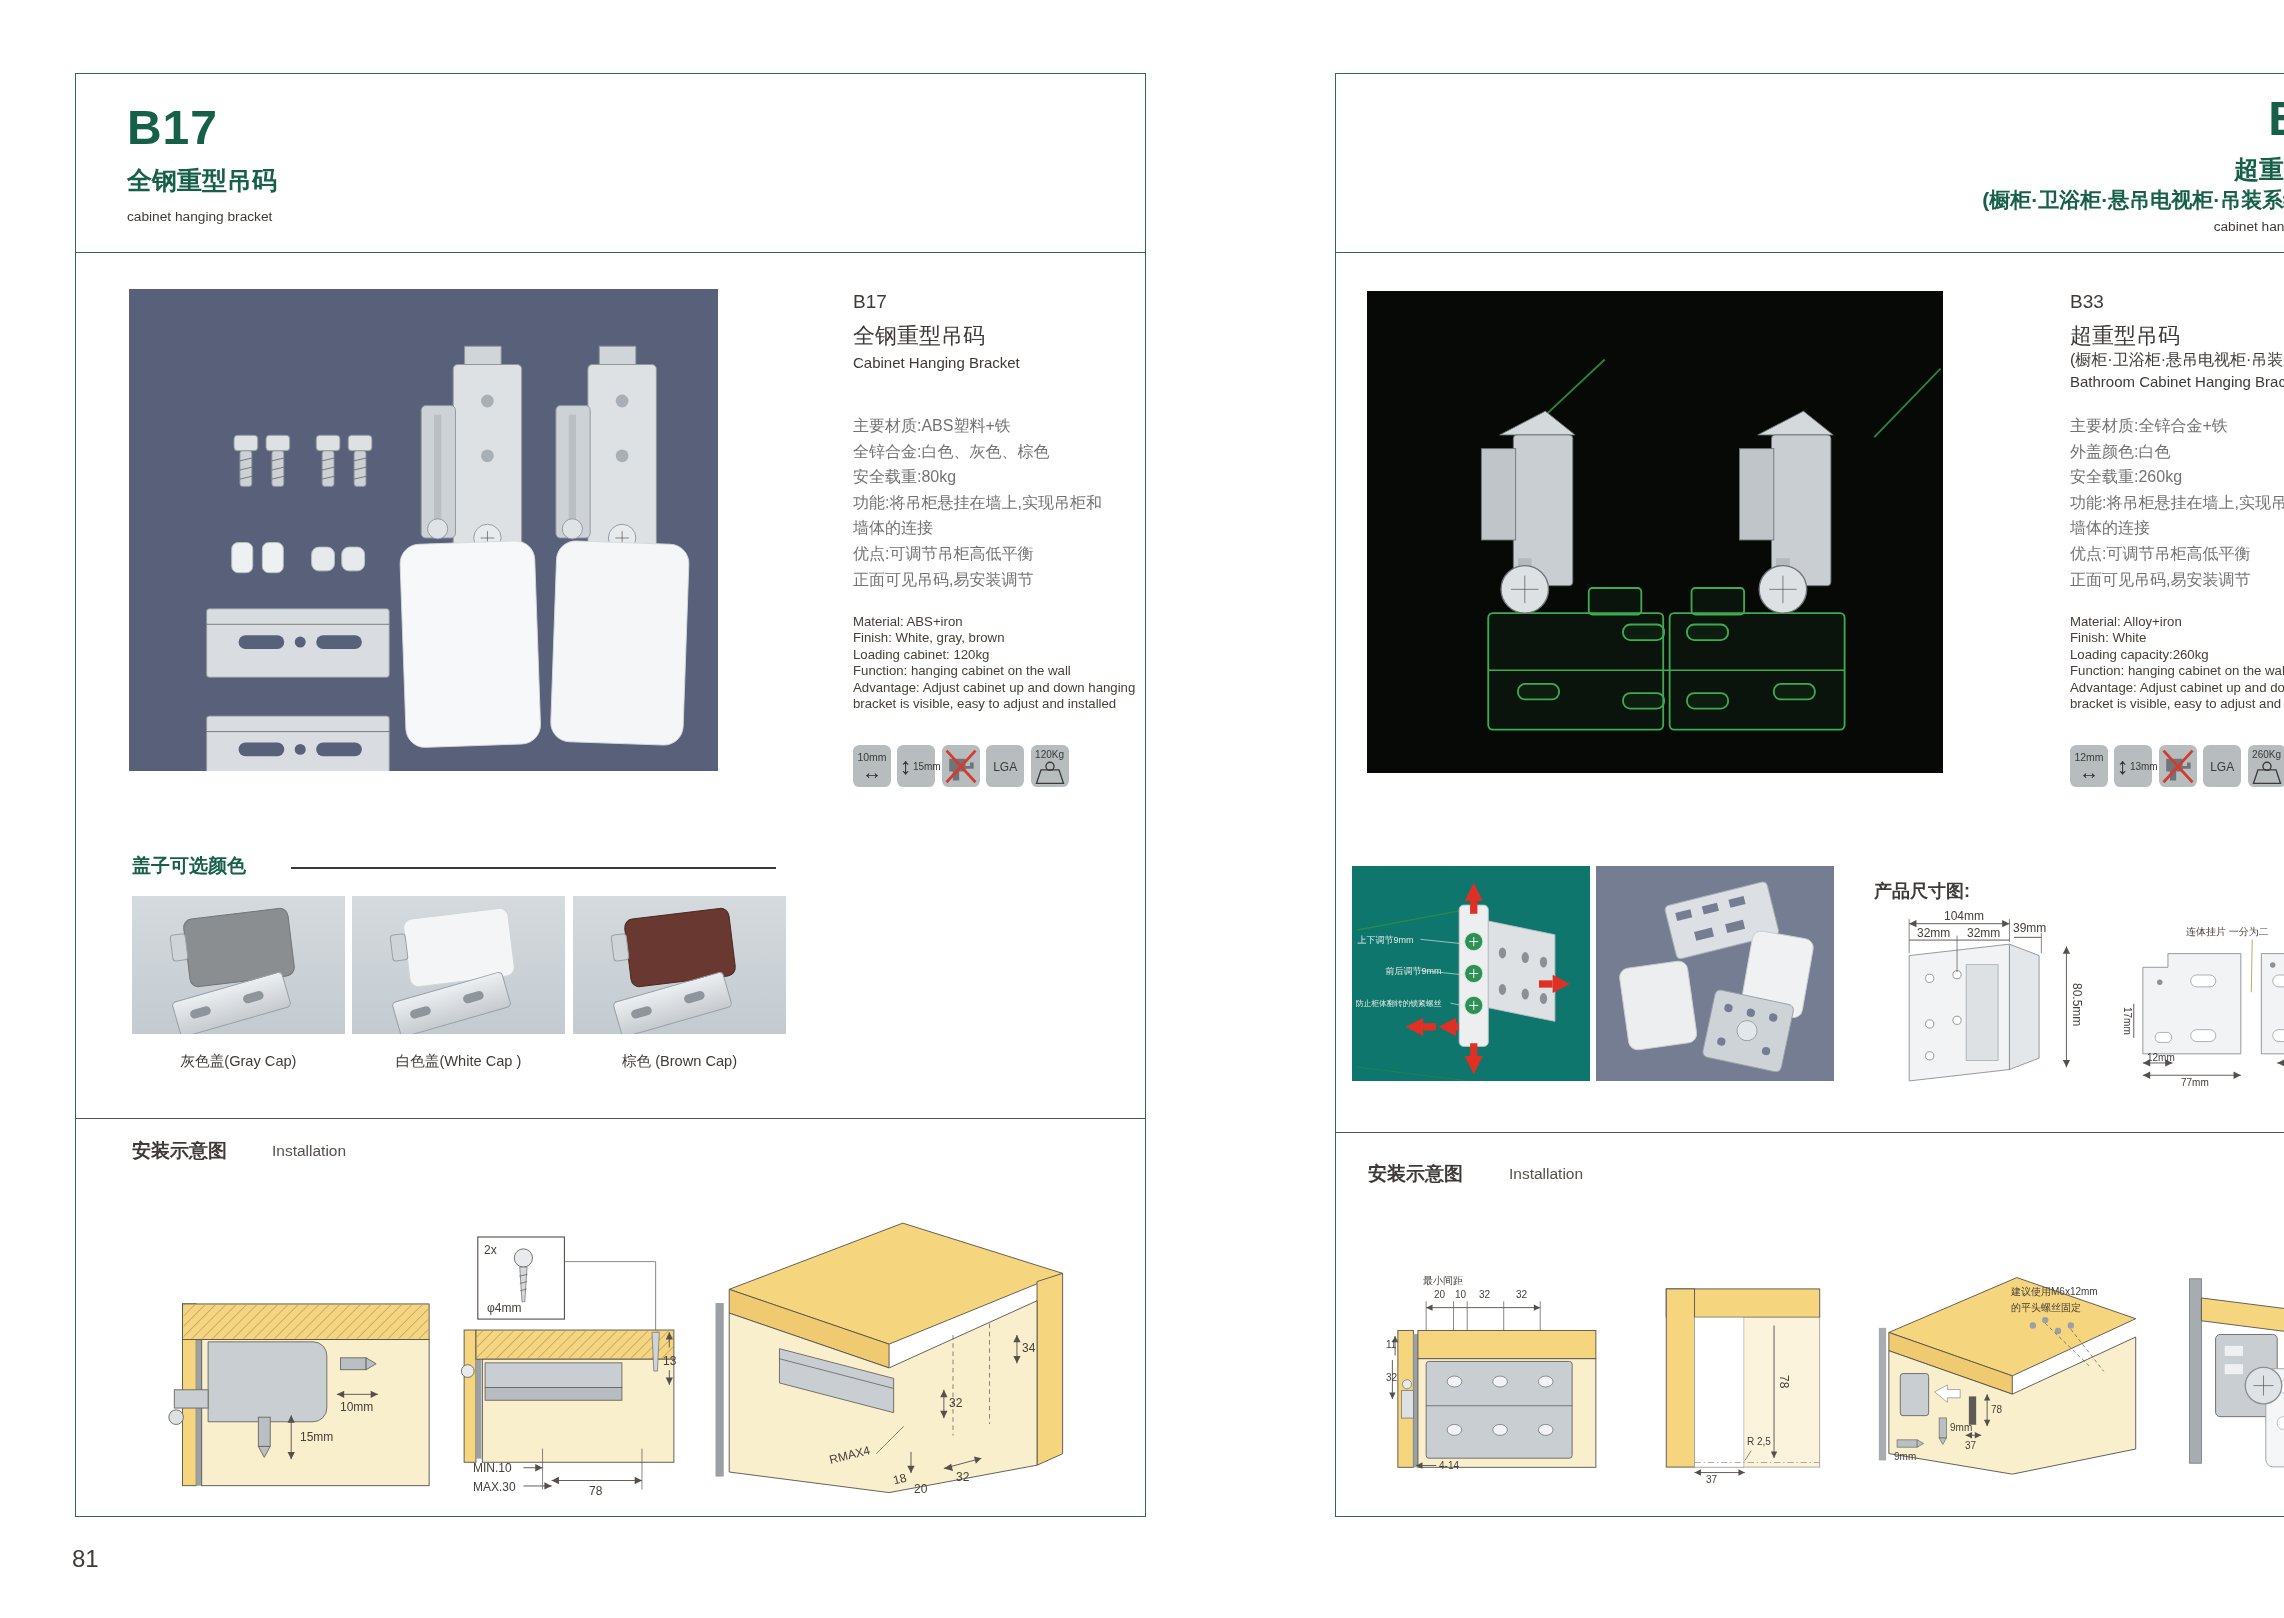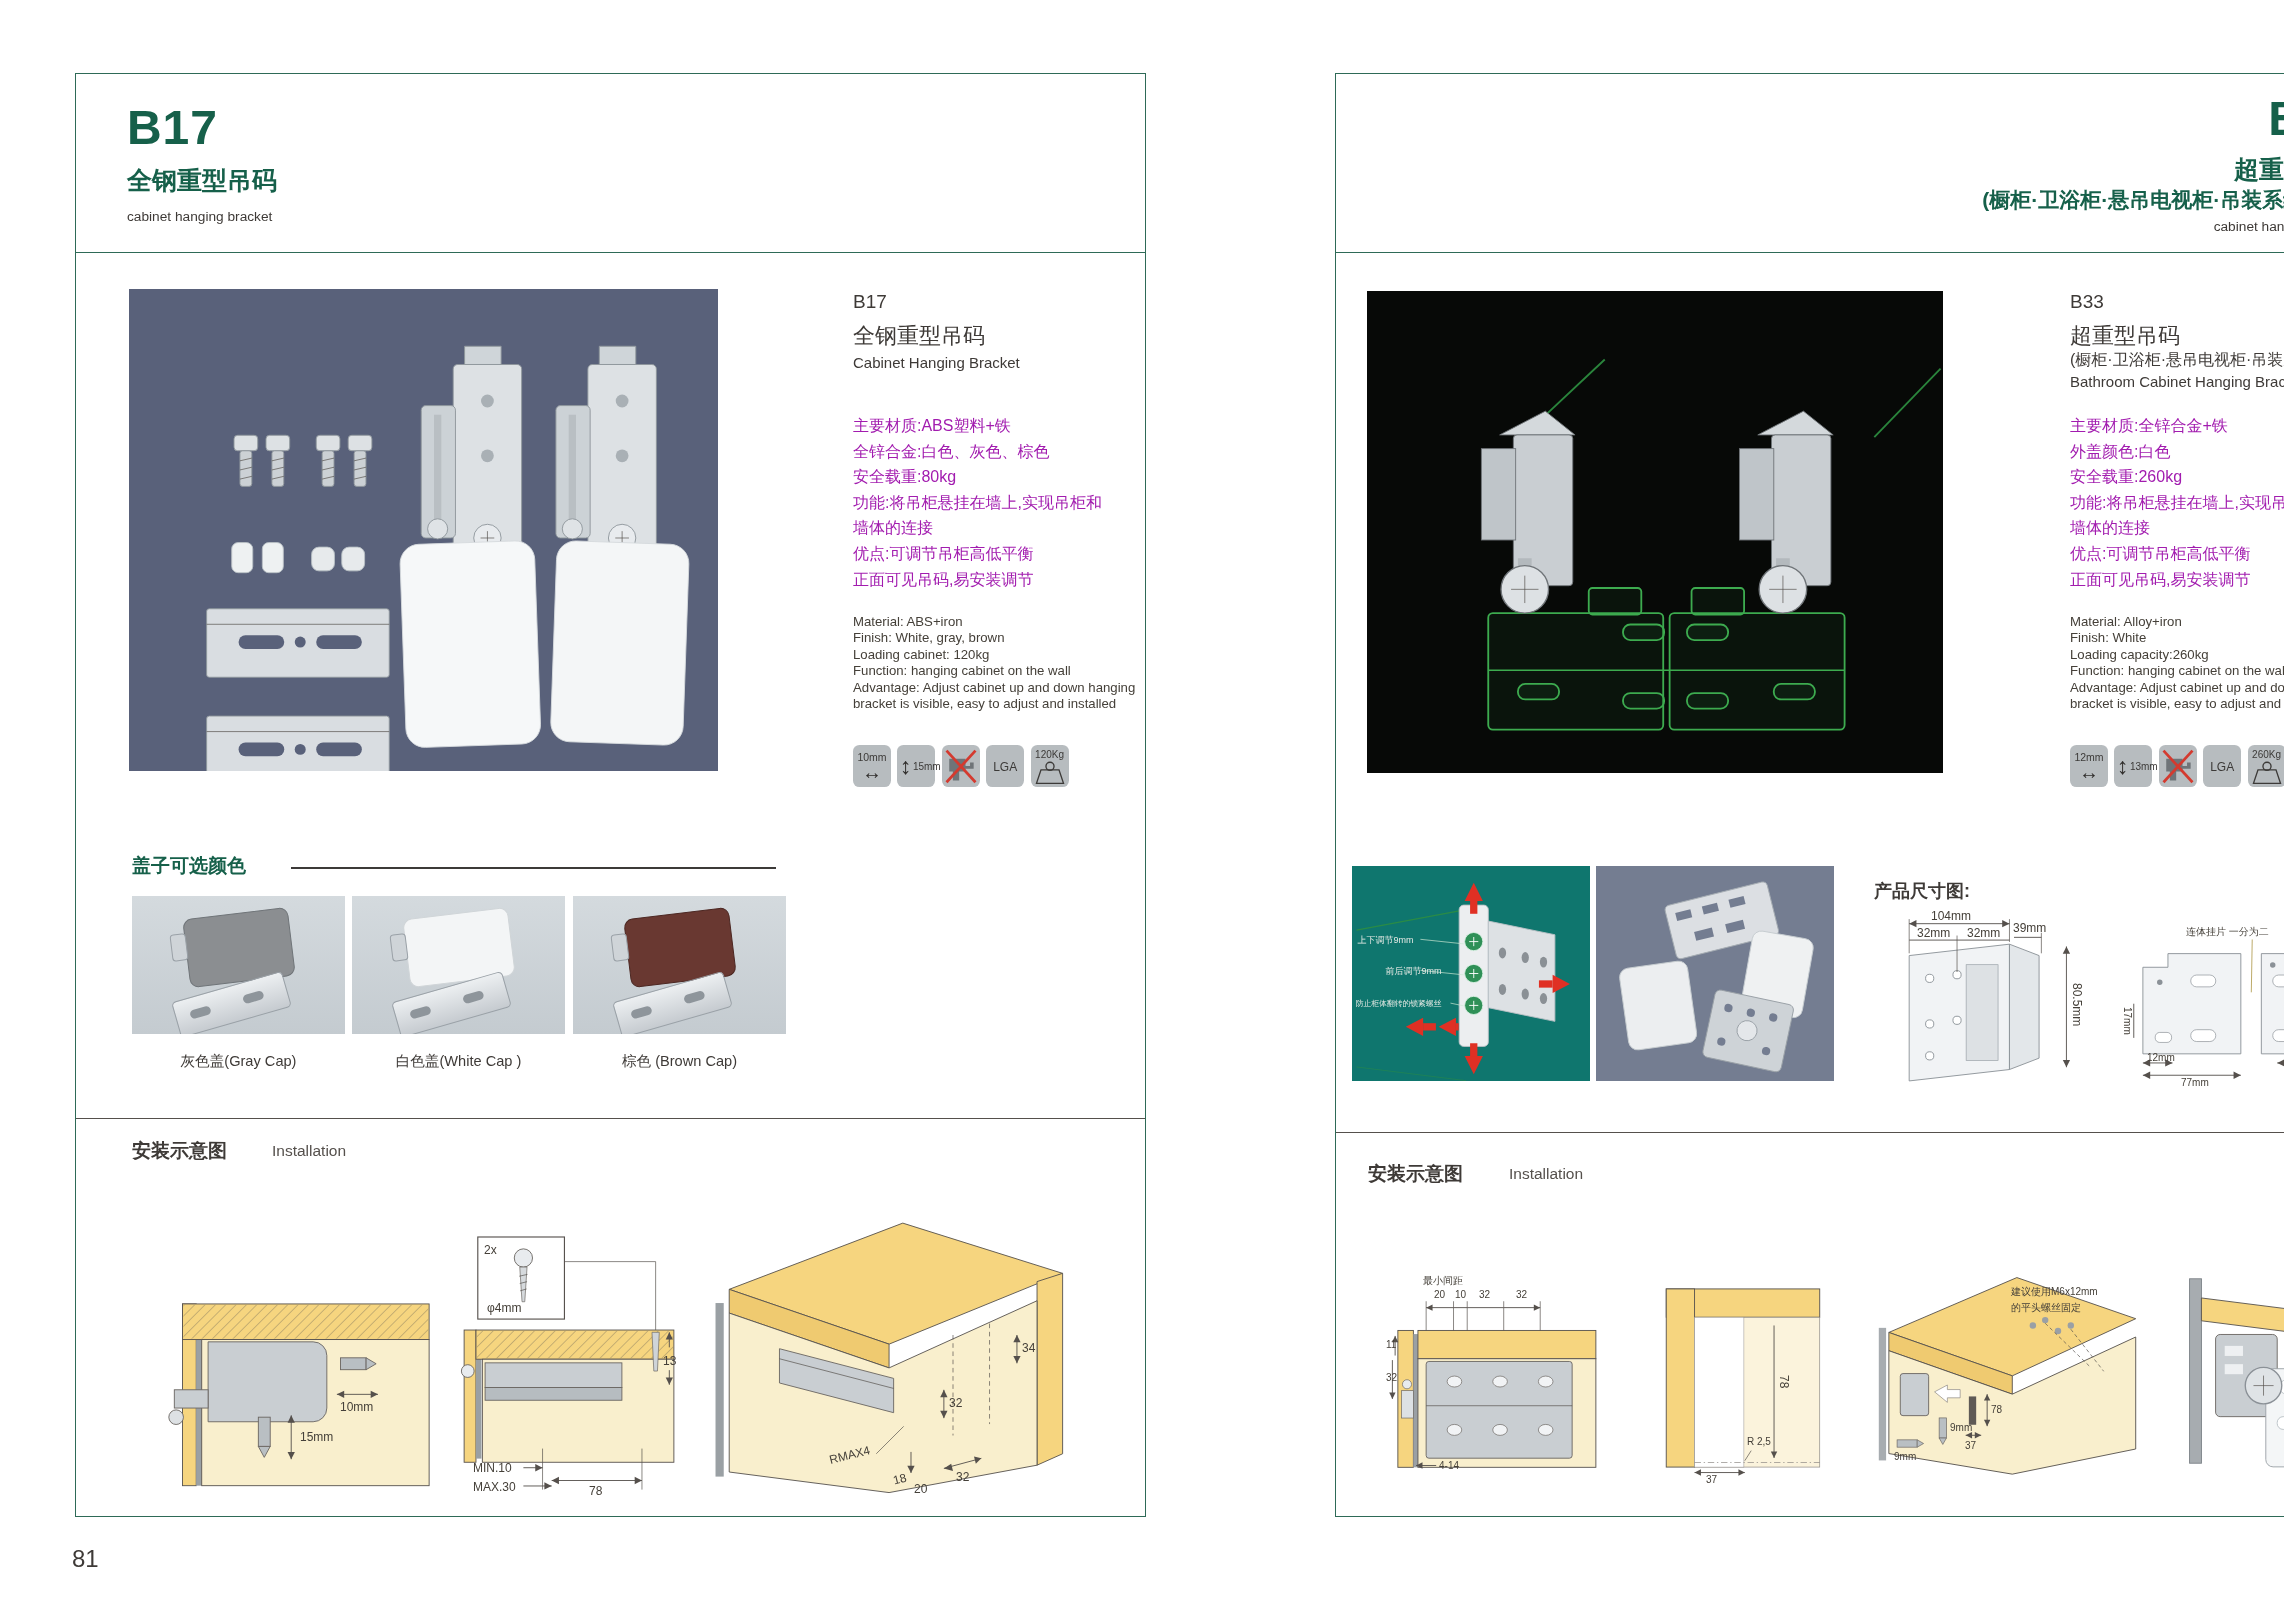--- a/index.html
+++ b/index.html
@@ -20,21 +20,21 @@
   .hdr .sub  { position:absolute; font-size:13.7px; color:#3e3a37; }
 
   .photo { position:absolute; overflow:hidden; }
   svg { display:block; width:100%; height:100%; }
 
   .spec-code { position:absolute; font-size:19px; color:#3e3a37; }
   .spec-name { position:absolute; font-size:22px; color:#3e3a37; }
   .spec-paren{ position:absolute; font-size:16px; color:#3e3a37; white-space:nowrap; }
   .spec-en   { position:absolute; font-size:15px; color:#3e3a37; white-space:nowrap; }
   .cn-lines  { position:absolute; }
-  .cn-lines div { font-size:16px; line-height:25.6px; color:#a21caf; white-space:nowrap; }
+  .cn-lines div { font-size:16px; line-height:25.6px; color:#737373; white-space:nowrap; }
   .en-lines  { position:absolute; }
   .en-lines div { font-size:13.2px; line-height:16.4px; color:#454039; white-space:nowrap; }
 
   .icons { position:absolute; display:flex; gap:6.4px; }
   .icon  { width:38px; height:42px; background:#b7bcbf; border-radius:6.4px;
            position:relative; color:#3c3a38; flex:none; }
   .icon .lbl { position:absolute; width:100%; text-align:center; font-size:10.5px; top:6.4px;}
   .icon .arr-h { position:absolute; width:100%; text-align:center; top:16.4px; font-size:20px; color:#2f2d2b;}
   .icon .arr-v { position:absolute; left:2.7px; top:8.2px; font-size:23px; color:#2f2d2b;}
   .icon .lbl-side { position:absolute; left:15.5px; top:16.4px; font-size:10px;}
@@ -555,21 +555,21 @@
         <polygon points="275,30 259,22 259,38" fill="#55504c"></polygon>
       <line x1="55" y1="66" x2="160" y2="66" class="dln"></line>
         <line x1="160" y1="56" x2="160" y2="136" class="dlnt"></line>
       <line x1="160" y1="66" x2="275" y2="66" class="dln"></line>
       <line x1="285" y1="60" x2="345" y2="60" class="dln"></line>
         <line x1="345" y1="50" x2="345" y2="95" class="dlnt"></line>
       <line x1="400" y1="80" x2="400" y2="345" class="dln"></line>
       <polygon points="400,80 392,96 408,96" fill="#55504c"></polygon>
         <polygon points="400,345 392,329 408,329" fill="#55504c"></polygon>
     </svg>
-    <div class="dm" style="left:47px;top:-0.9px;">104mm</div>
+    <div class="dm" style="left:60px;top:-0.9px;">104mm</div>
     <div class="dm" style="left:33px;top:15.5px;">32mm</div>
     <div class="dm" style="left:83px;top:15.5px;">32mm</div>
     <div class="dm" style="left:129px;top:11px;">39mm</div>
     <div class="dm v" style="left:186px;top:73px;">80.5mm</div>
   </div>
 
   <div class="diag" style="left:786px;top:850px;width:265px;height:164px;">
     <svg viewBox="0 0 580 360">
       <polygon points="45,95 100,95 100,65 260,65 260,285 45,285" fill="#f1f3f5" stroke="#8b9197" stroke-width="2"></polygon>
       <rect x="150" y="112" width="55" height="26" rx="13" fill="#fff" stroke="#8b9197" stroke-width="1.5"></rect>

